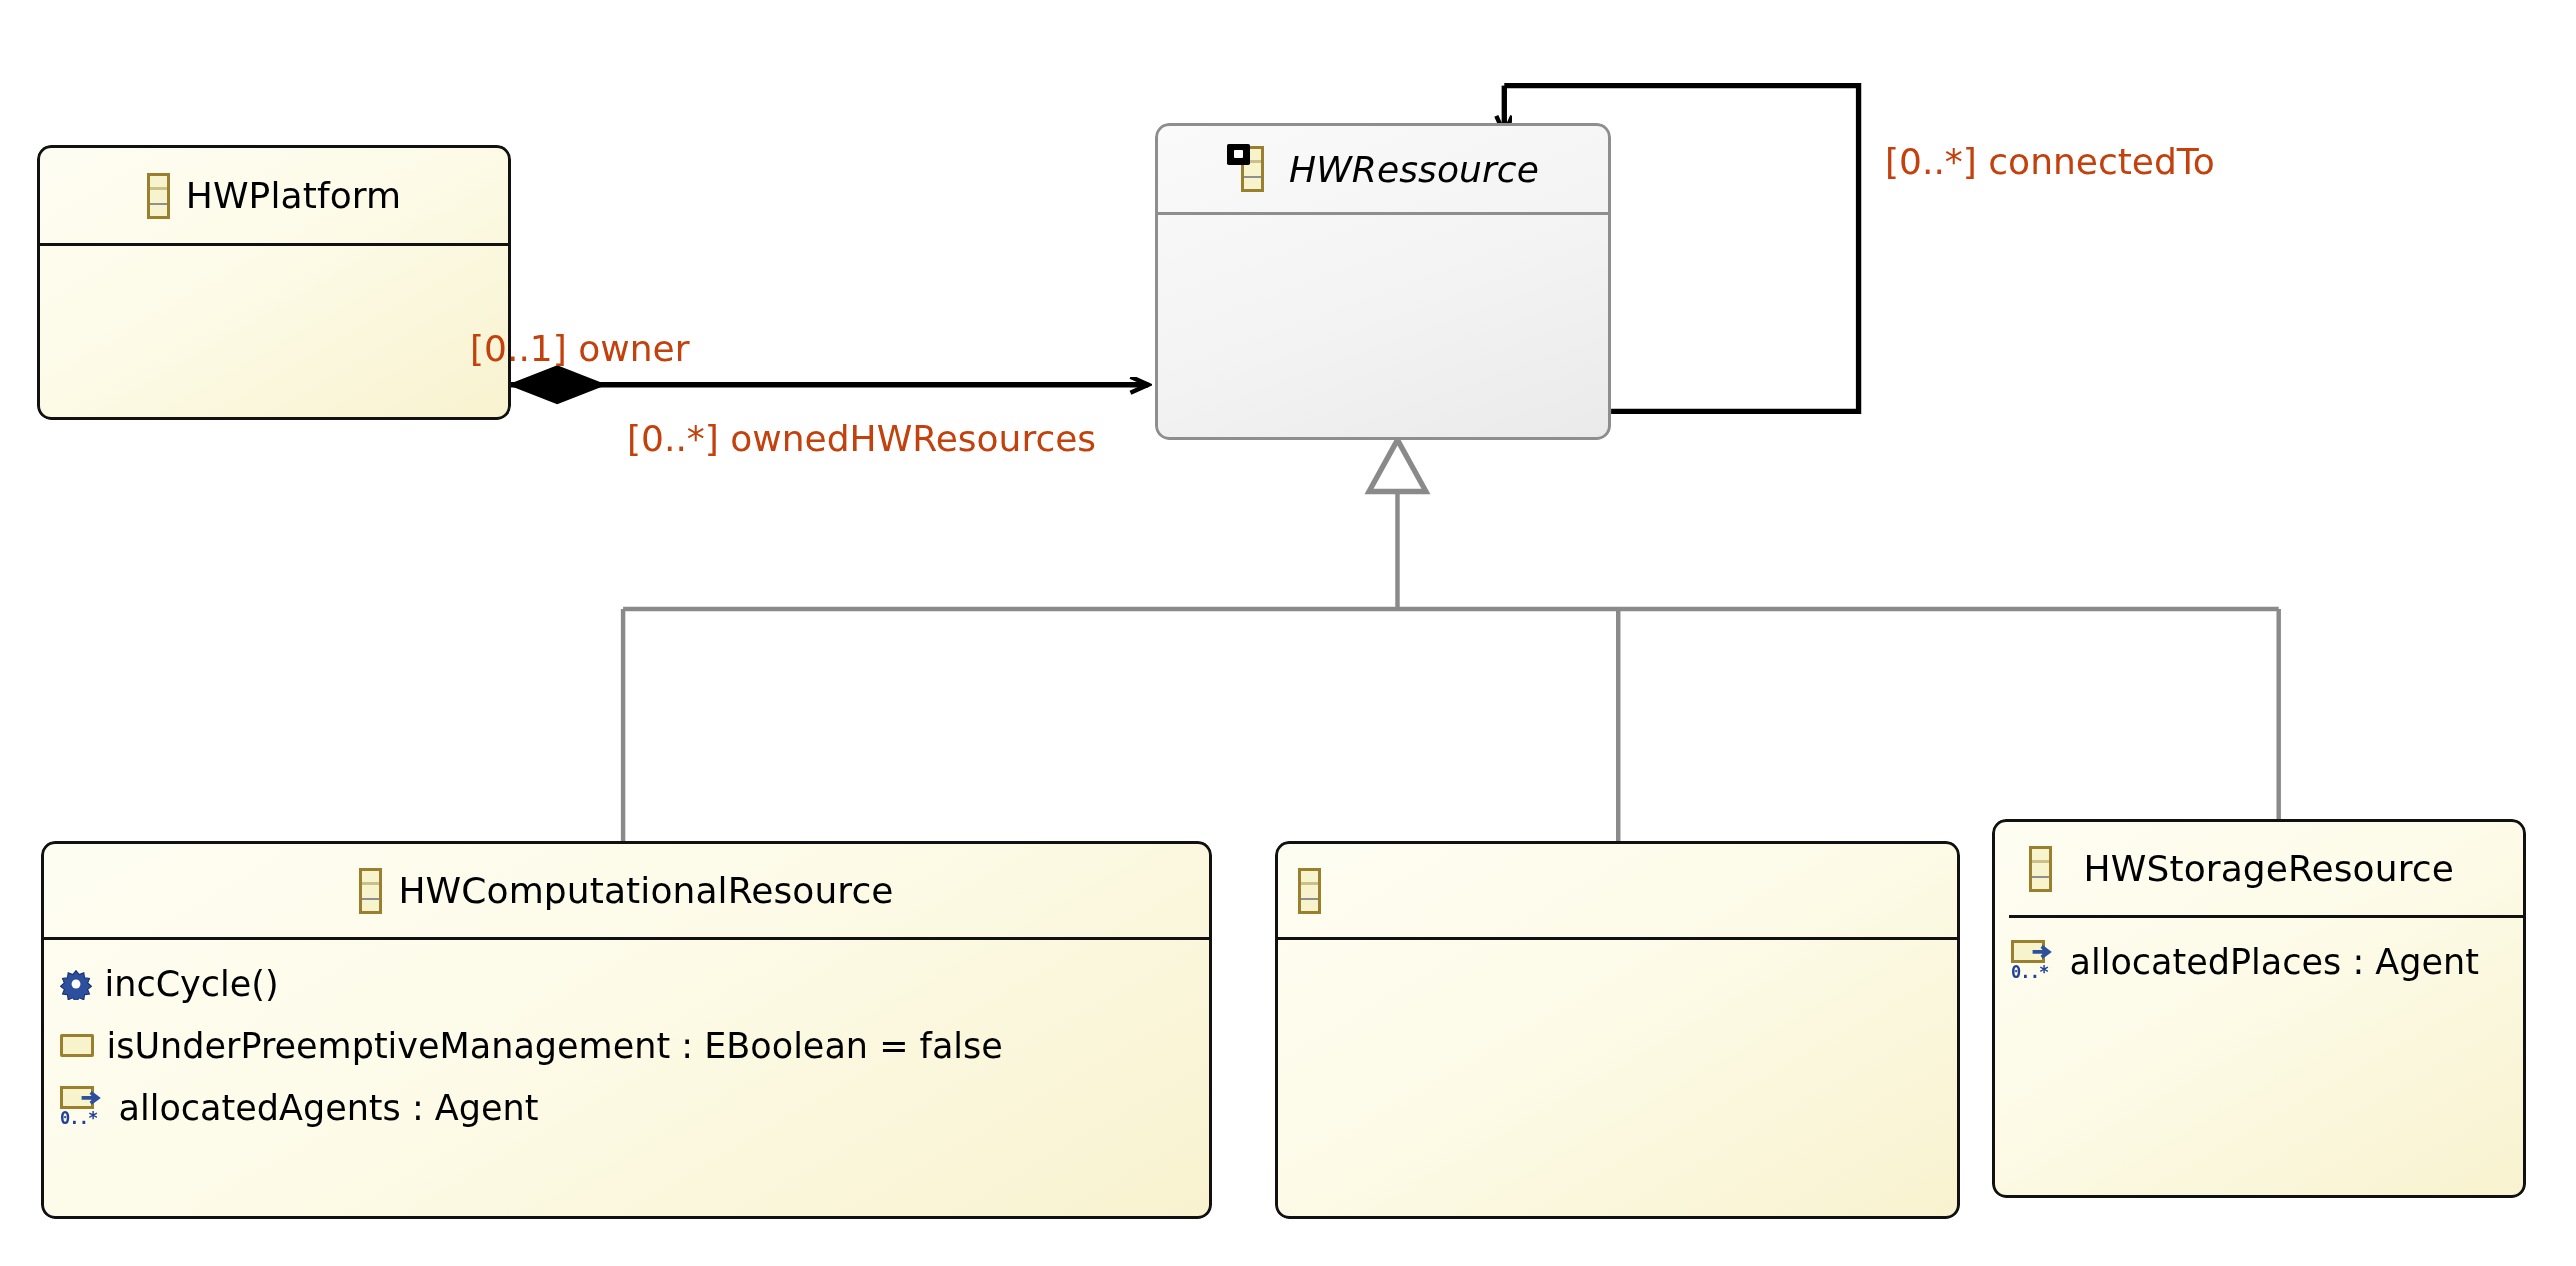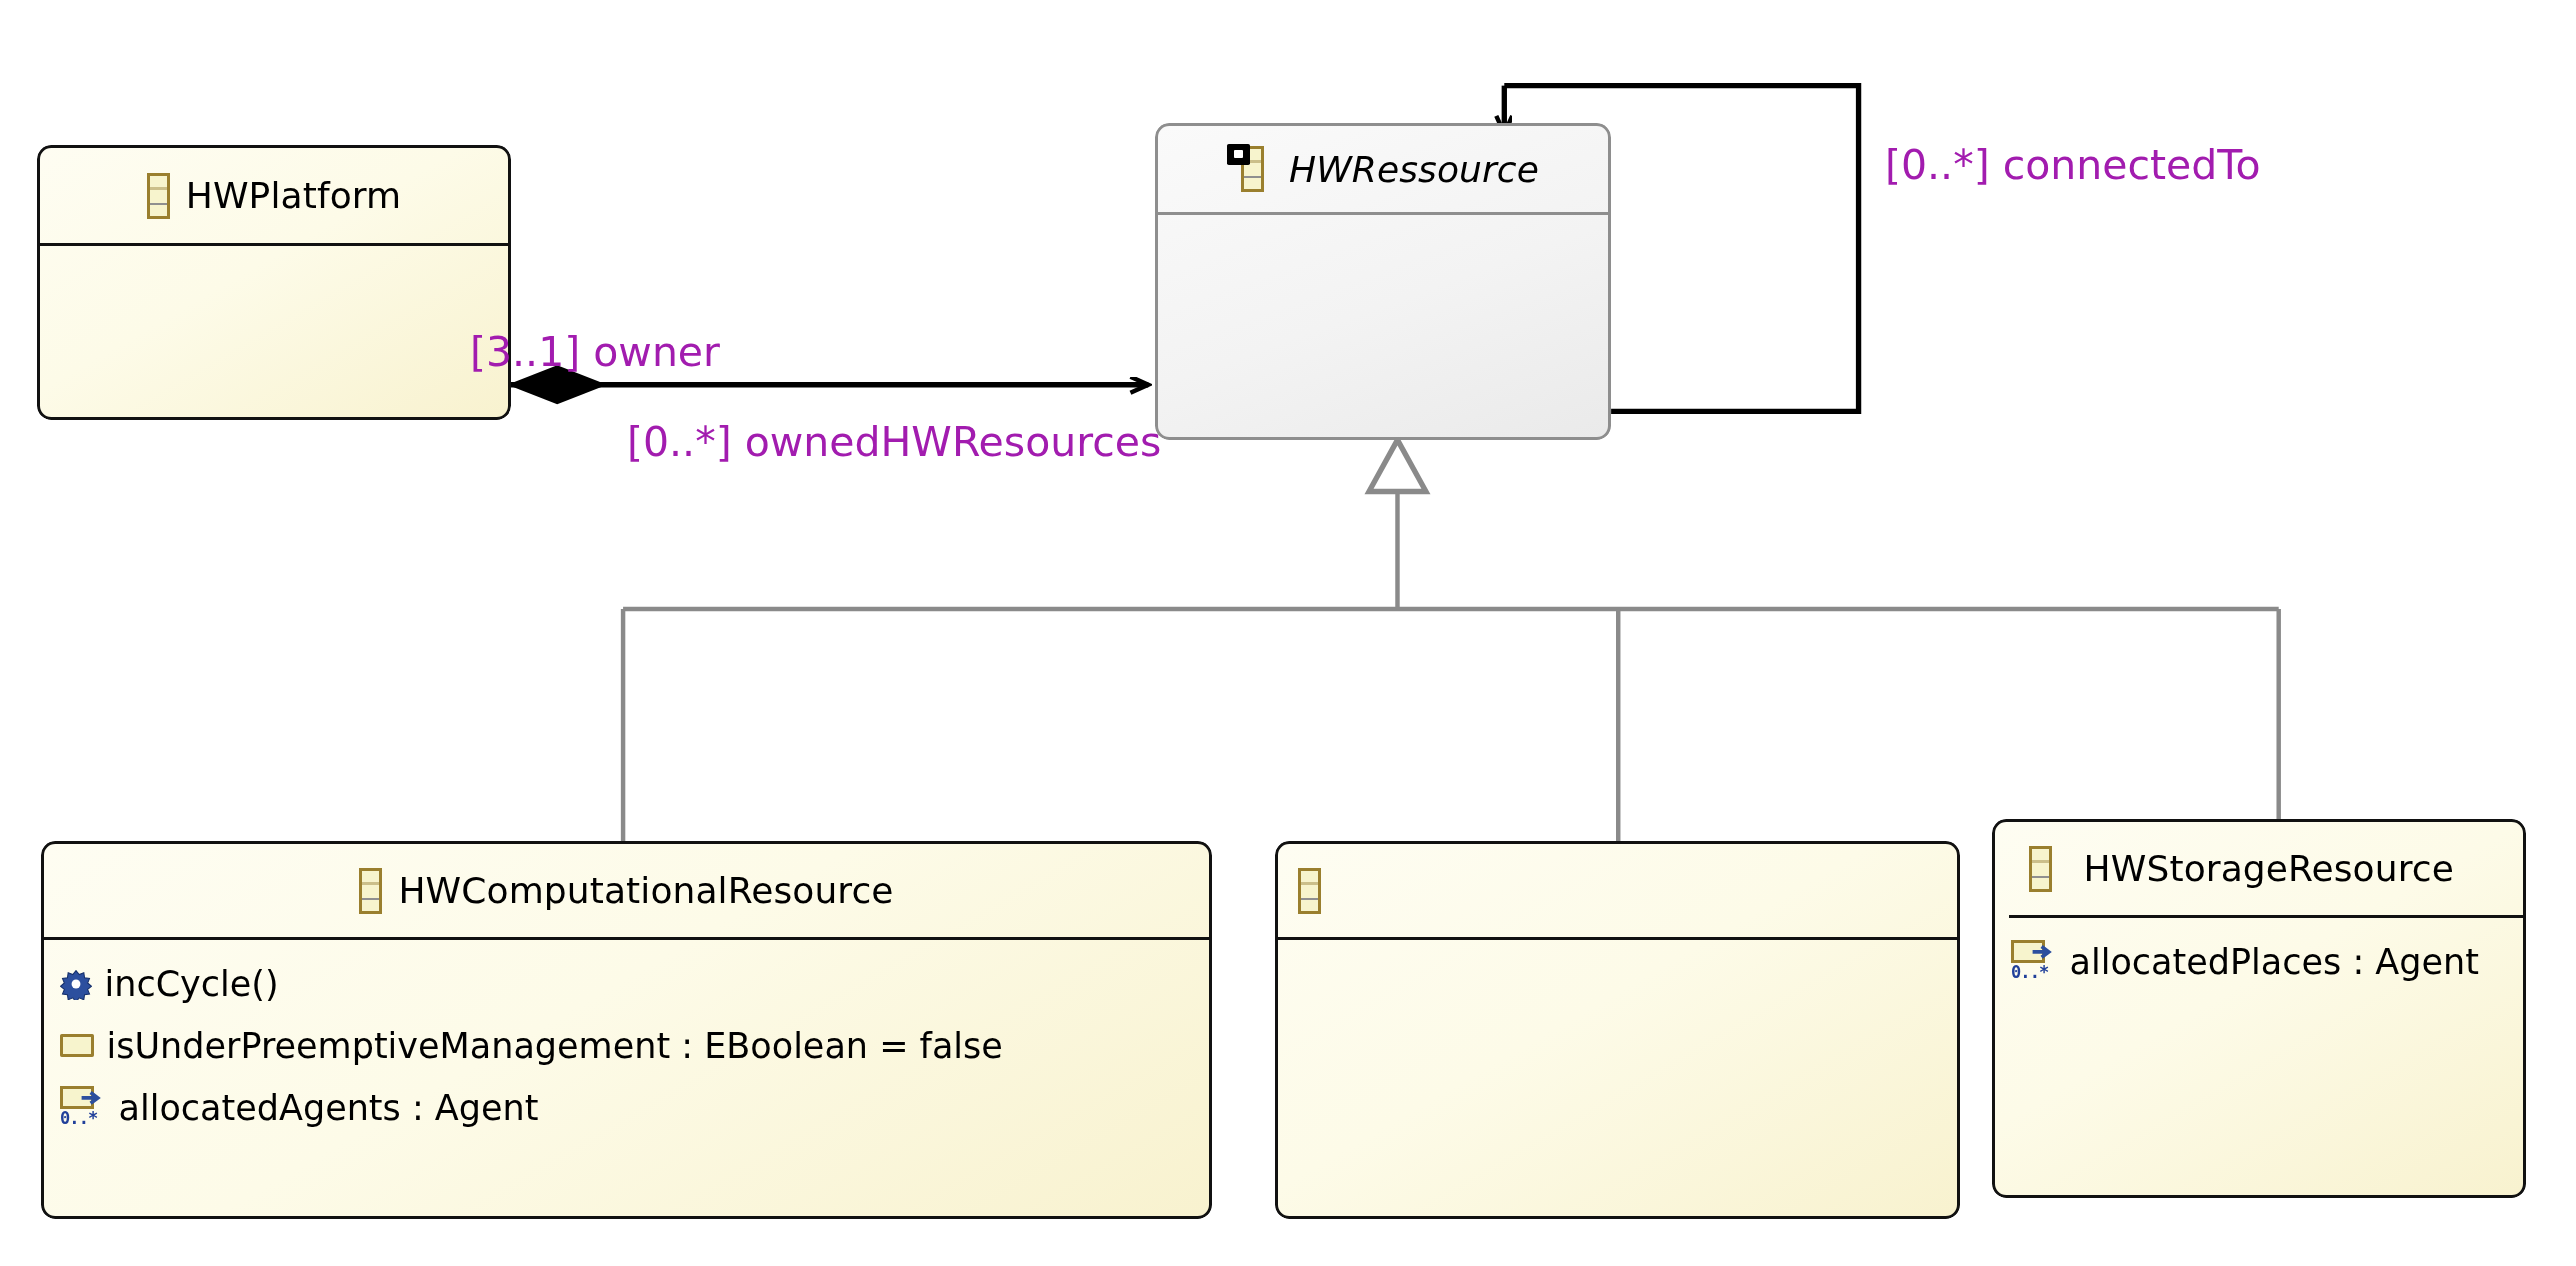--- a/index.html
+++ b/index.html
@@ -52,21 +52,21 @@
 
   .ico-ref{position:relative;width:46px;height:46px;flex:0 0 auto;}
   .ico-ref .box{position:absolute;left:0;top:1.8px;width:34px;height:23px;
                 background:#f7f4cd;border:3.6px solid #9a7f2e;box-sizing:border-box;}
   .ico-ref .arr{position:absolute;left:18px;top:3.6px;}
   .ico-ref .mult{position:absolute;left:0;top:23px;font-size:17px;color:#21409a;
                  font-weight:bold;font-family:"DejaVu Sans Mono","Liberation Mono",monospace;
                  letter-spacing:-0.9px;}
 
   
-  .elabel{position:absolute;font-size:41px;color:#a21caf;white-space:nowrap;}
+  .elabel{position:absolute;font-size:36px;color:#c2410c;white-space:nowrap;}
 
   svg.lines{position:absolute;left:0;top:0;width:2576px;height:1267px;
             pointer-events:none;overflow:visible;}
 </style>
 </head>
 <body>
 
 <div id="canvas">
 
   <svg class="lines" viewBox="0 0 2894 1423">
@@ -187,20 +187,20 @@
               </svg>
             </span>
             <span class="mult">0..*</span>
           </span>
           <span class="member-label">allocatedPlaces : Agent</span>
         </div>
       </div>
     </div>
   </div>
 
-  <div class="elabel" style="left:470px;top:328px;">[3..1] owner</div>
+  <div class="elabel" style="left:470px;top:328px;">[0..1] owner</div>
 
   <div class="elabel" style="left:627px;top:418px;">[0..*] ownedHWResources</div>
 
   <div class="elabel" style="left:1885px;top:141px;">[0..*] connectedTo</div>
 
 </div>
 
 
 </body></html>

